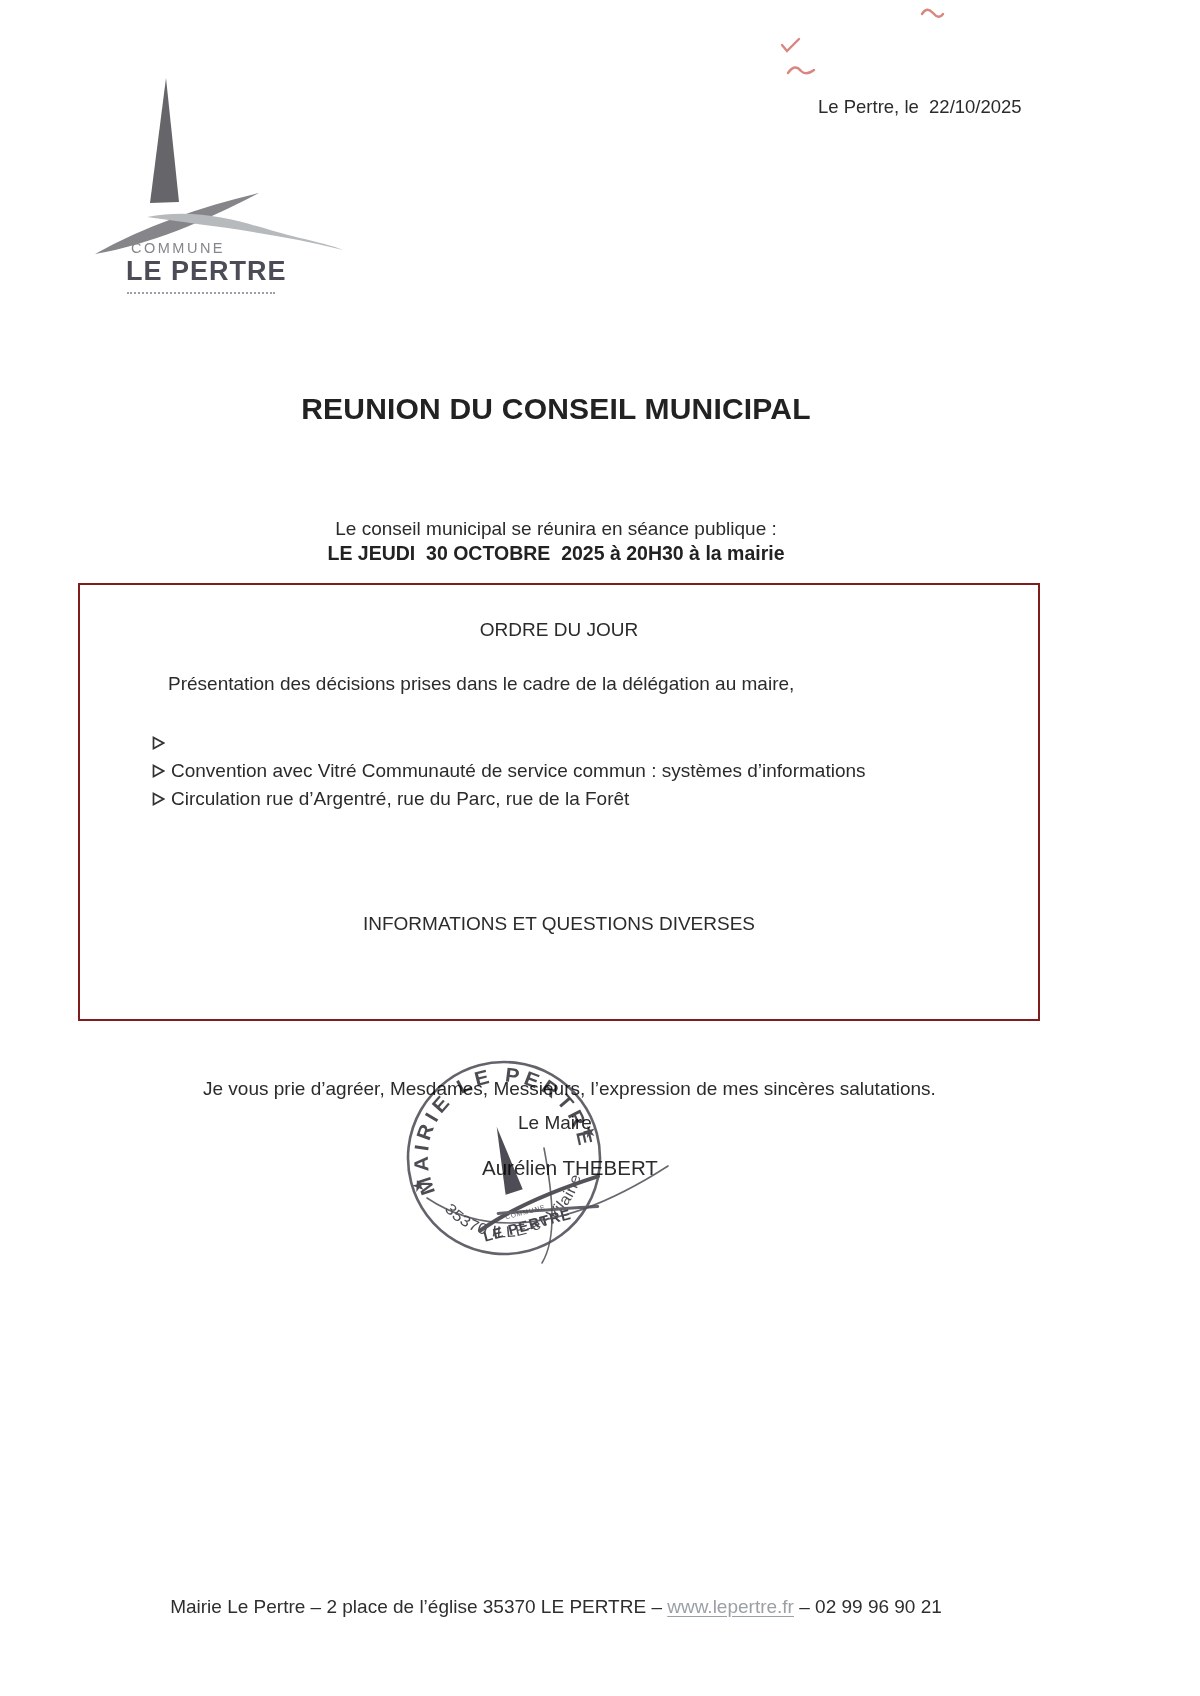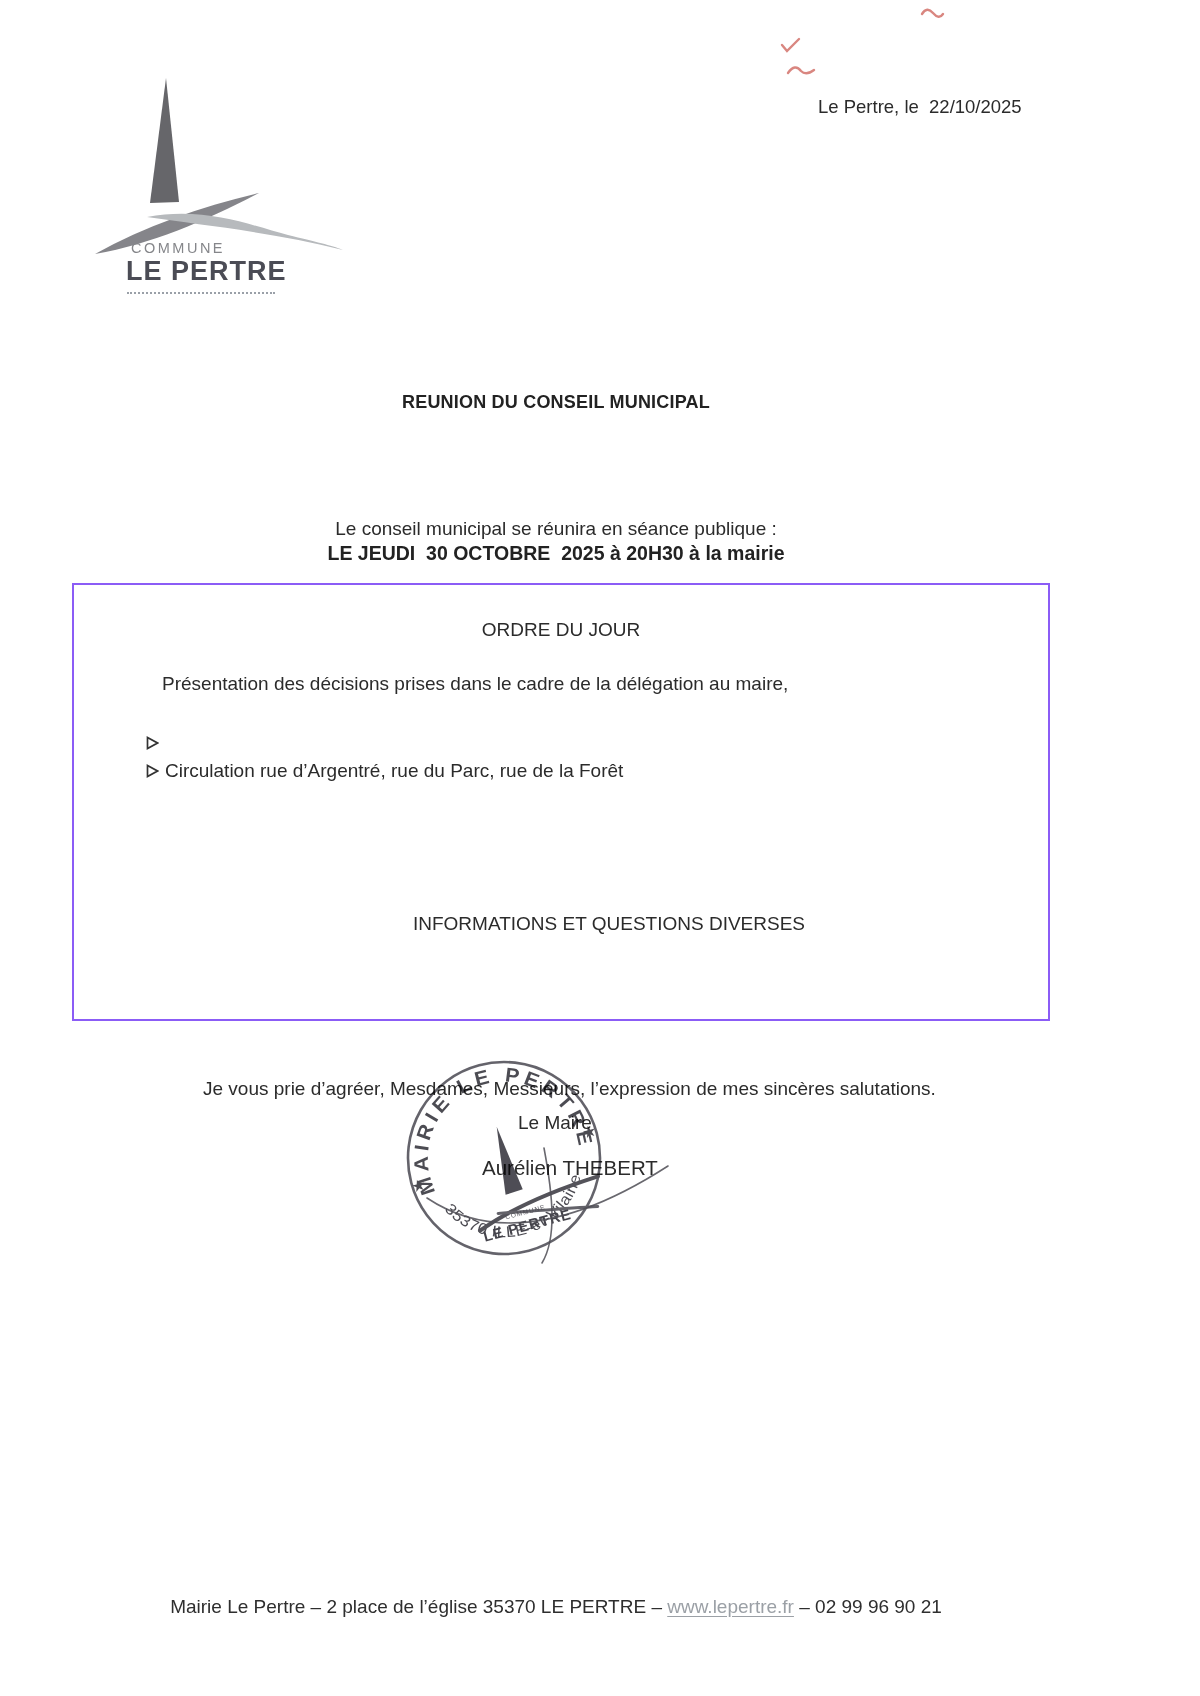--- a/index.html
+++ b/index.html
@@ -3,36 +3,36 @@
 <meta charset="utf-8">
 <style>
   html,body{margin:0;padding:0;background:#ffffff;}
   .page{
     position:relative;width:1200px;height:1696px;background:#ffffff;
     font-family:"Liberation Sans",sans-serif;color:#2b2b2b;overflow:hidden;
   }
   .abs{position:absolute;}
   .t{white-space:pre-wrap;}
   .center-band{left:0;width:1112px;text-align:center;}
-  .doc-title{font-size:18px;font-weight:bold;letter-spacing:0.2px;color:#222;}
+  .doc-title{font-size:30px;font-weight:bold;letter-spacing:0.2px;color:#222;}
   .body-text{font-size:19px;color:#2b2b2b;}
   .bold-line{font-size:19.5px;font-weight:bold;color:#222;}
   .logo-commune{font-size:14.5px;letter-spacing:2.5px;color:#85868a;}
   .logo-name{font-size:27px;font-weight:bold;letter-spacing:1px;color:#4b4c55;}
   .logo-underline{border-bottom:2px dotted #9aa0a8;width:148px;height:0;}
   .agenda-box{
-    left:72px;top:583px;width:958px;height:434px;
-    border:2px solid #8b5cf6;background:transparent;padding-left:16px;
+    left:78px;top:583px;width:958px;height:434px;
+    border:2px solid #7f1d1d;background:transparent;
   }
   .agenda-heading{left:0;width:100%;top:34px;text-align:center;font-size:19px;color:#2b2b2b;}
   .agenda-intro{left:76px;top:88px;font-size:19px;margin-left:12px;}
   .agenda-items{left:72px;top:144px;}
   .agenda-item{display:flex;align-items:center;height:28px;font-size:19px;color:#2b2b2b;}
   .arrow-bullet{width:13px;height:14px;margin-right:6px;flex:0 0 auto;}
-  .agenda-sub{left:0;width:100%;top:328px;text-align:center;font-size:19px;margin-left:48px;}
+  .agenda-sub{left:0;width:100%;top:328px;text-align:center;font-size:19px;}
   .closing{left:203px;top:1078px;font-size:19px;}
   .sig-title{left:518px;top:1112px;font-size:19px;}
   .sig-name{left:482px;top:1156px;font-size:20.5px;}
   .footer-line{top:1596px;font-size:19px;color:#2e2e2e;}
   .footer-link{color:#9ba0a6;text-decoration:underline;text-underline-offset:3px;cursor:pointer;}
   .stamp-svg{left:372px;top:1026px;mix-blend-mode:multiply;opacity:0.92;}
   .date-line{left:818px;top:96px;font-size:18.5px;}
 </style>
 </head>
 <body>
@@ -63,20 +63,26 @@
   <div class="abs center-band bold-line t" style="top:542px;">LE JEUDI  30 OCTOBRE  2025 à 20H30 à la mairie</div>
 
   <div class="abs agenda-box">
     <div class="abs agenda-heading t">ORDRE DU JOUR</div>
     <div class="abs agenda-intro t">Présentation des décisions prises dans le cadre de la délégation au maire,</div>
     <div class="abs agenda-items">
       <div class="agenda-item">
         <svg class="arrow-bullet" viewBox="0 0 13 14">
           <path d="M1.5 1.5 L11.5 7 L1.5 12.5 Z" fill="#ffffff" stroke="#333" stroke-width="1.7"></path>
         </svg>
+      </div>
+      <div class="agenda-item">
+        <svg class="arrow-bullet" viewBox="0 0 13 14">
+          <path d="M1.5 1.5 L11.5 7 L1.5 12.5 Z" fill="#ffffff" stroke="#333" stroke-width="1.7"></path>
+        </svg>
+        <span class="t">Convention avec Vitré Communauté de service commun : systèmes d’informations</span>
       </div>
       <div class="agenda-item">
         <svg class="arrow-bullet" viewBox="0 0 13 14">
           <path d="M1.5 1.5 L11.5 7 L1.5 12.5 Z" fill="#ffffff" stroke="#333" stroke-width="1.7"></path>
         </svg>
         <span class="t">Circulation rue d’Argentré, rue du Parc, rue de la Forêt</span>
       </div>
     </div>
     <div class="abs agenda-sub t">INFORMATIONS ET QUESTIONS DIVERSES</div>
   </div>

